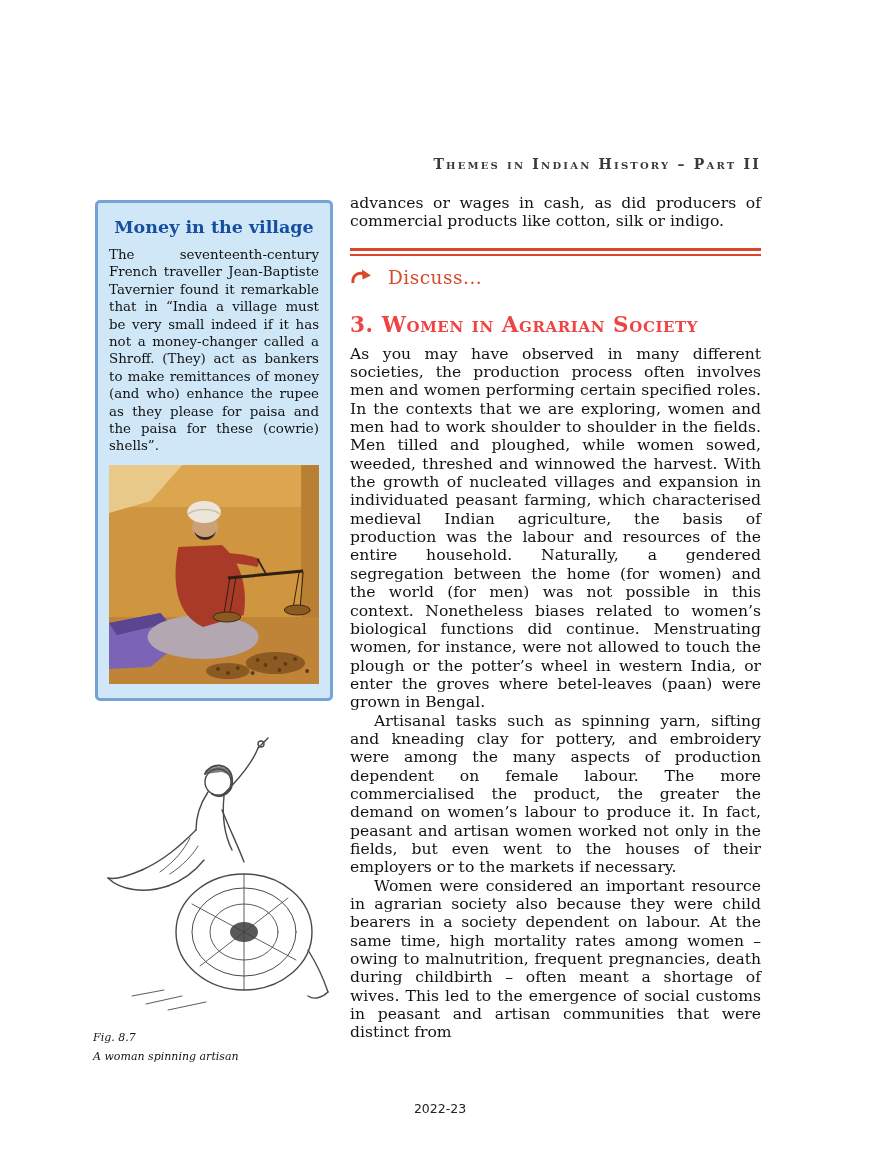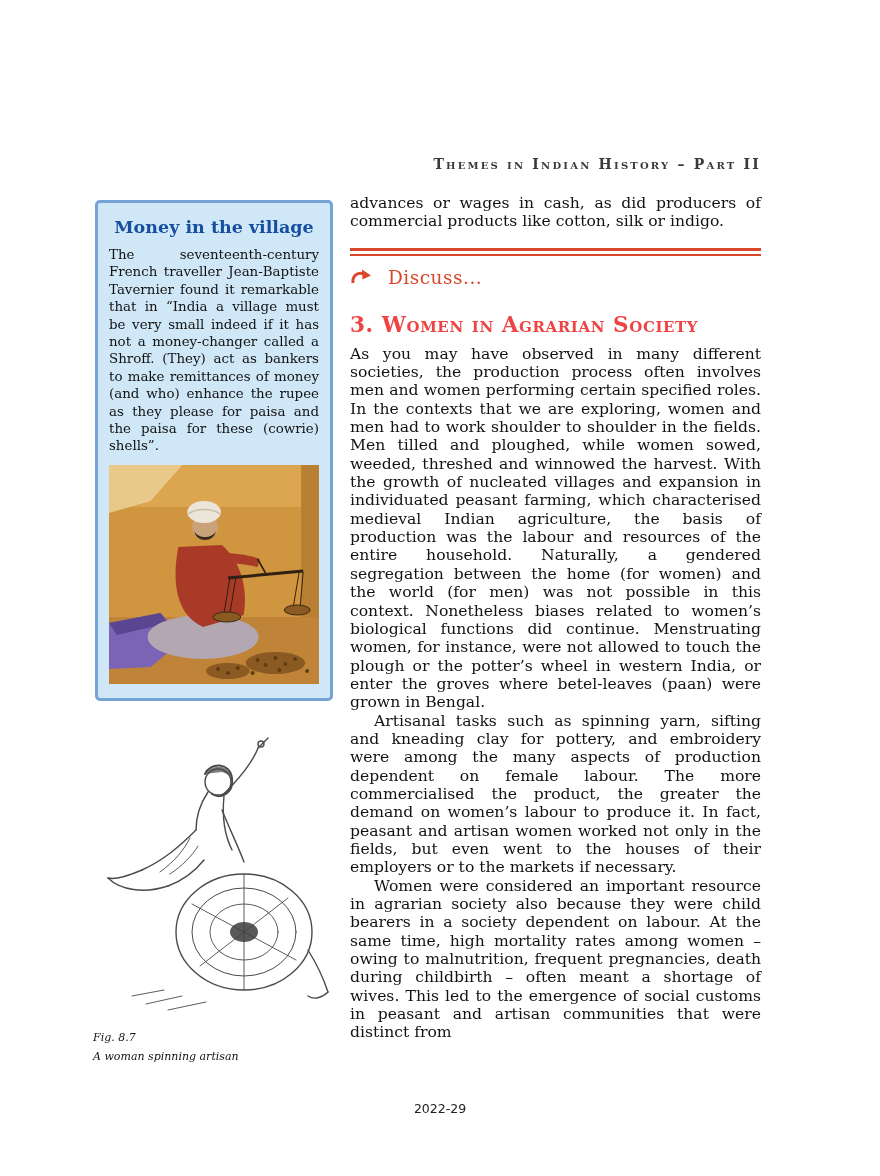--- a/index.html
+++ b/index.html
@@ -191,15 +191,15 @@
     </div>
 
 
     <h3 class="section-head">3. Women in Agrarian Society</h3>
 
     <p class="body-par">As you may have observed in many different societies, the production process often involves men and women performing certain specified roles. In the contexts that we are exploring, women and men had to work shoulder to shoulder in the fields. Men tilled and ploughed, while women sowed, weeded, threshed and winnowed the harvest. With the growth of nucleated villages and expansion in individuated peasant farming, which characterised medieval Indian agriculture, the basis of production was the labour and resources of the entire household. Naturally, a gendered segregation between the home (for women) and the world (for men) was not possible in this context. Nonetheless biases related to women’s biological functions did continue. Menstruating women, for instance, were not allowed to touch the plough or the potter’s wheel in western India, or enter the groves where betel-leaves (paan) were grown in Bengal.</p>
     <p class="body-par par-indent">Artisanal tasks such as spinning yarn, sifting and kneading clay for pottery, and embroidery were among the many aspects of production dependent on female labour. The more commercialised the product, the greater the demand on women’s labour to produce it. In fact, peasant and artisan women worked not only in the fields, but even went to the houses of their employers or to the markets if necessary.</p>
     <p class="body-par par-indent">Women were considered an important resource in agrarian society also because they were child bearers in a society dependent on labour. At the same time, high mortality rates among women – owing to malnutrition, frequent pregnancies, death during childbirth – often meant a shortage of wives. This led to the emergence of social customs in peasant and artisan communities that were distinct from</p>
   </div>
 
-  <div class="footer">2022-29</div>
+  <div class="footer">2022-23</div>
 
 </div>
 
 </body></html>

